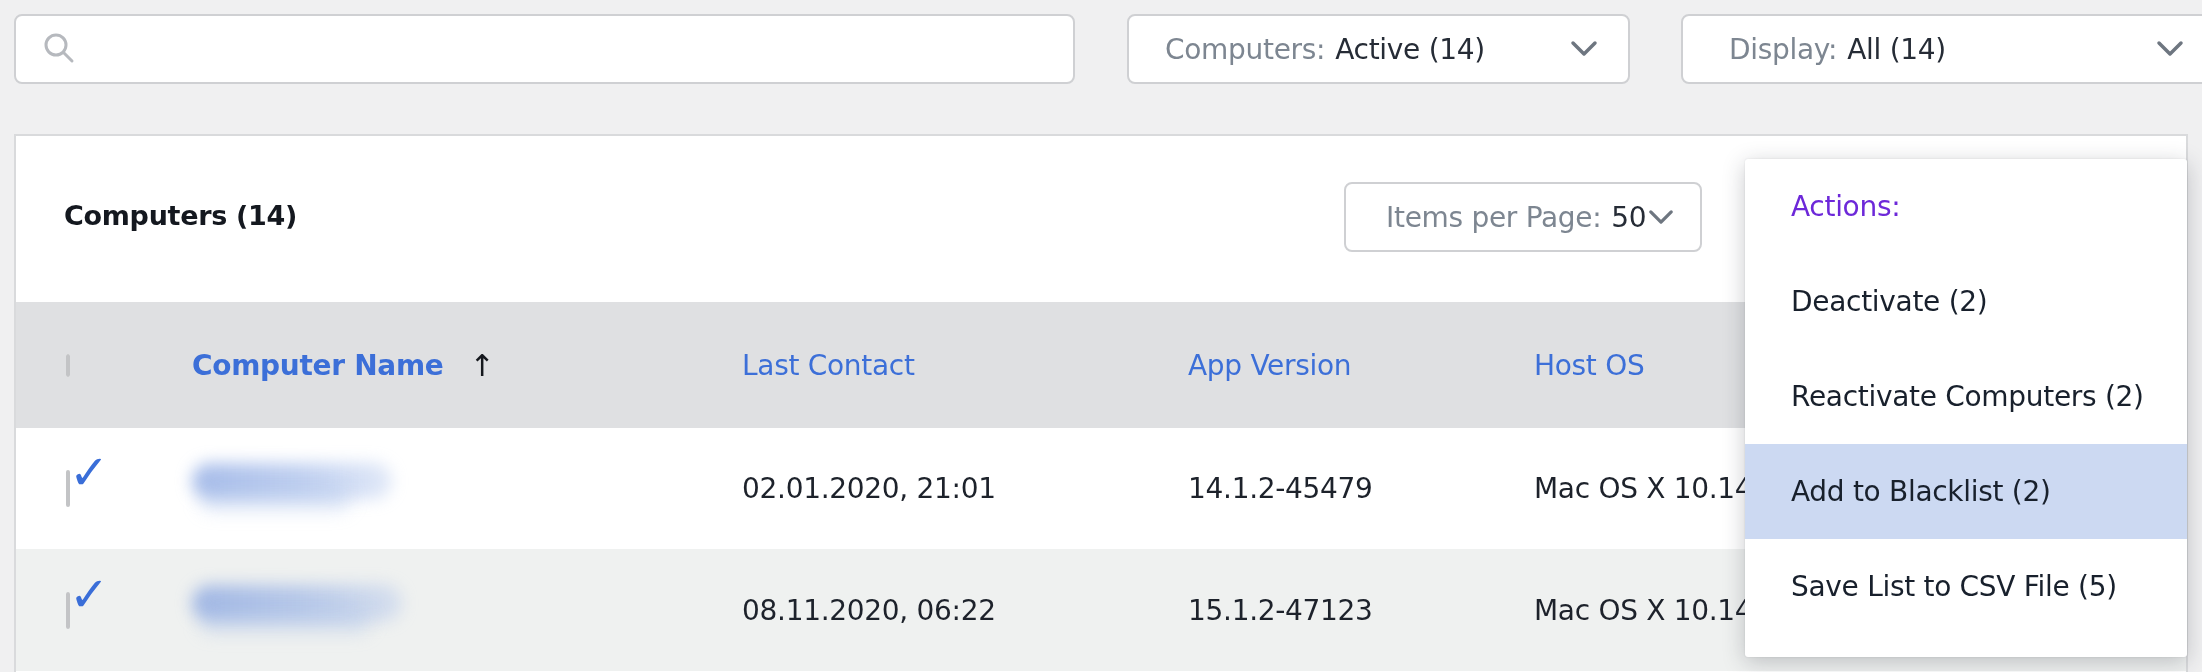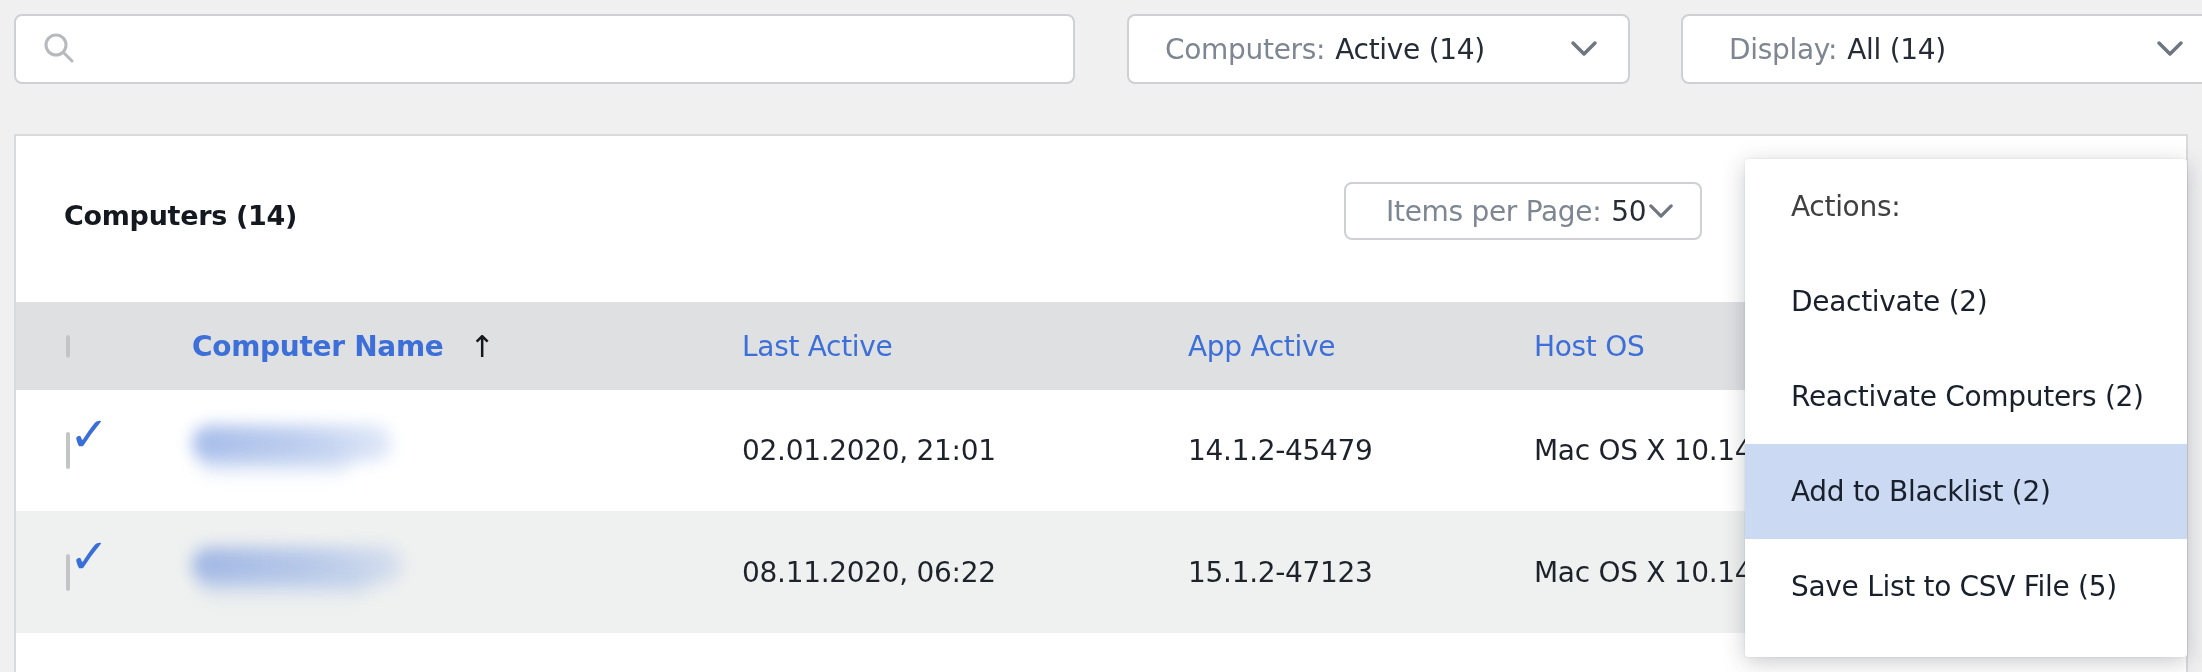--- a/index.html
+++ b/index.html
@@ -38,34 +38,34 @@
   
   .panel {
     position:absolute; left:14px; top:134px; width:2174px; height:538px;
     background:#fff; border:2px solid #d9dadc; border-bottom:none;
   }
   .panel-title {
     position:absolute; left:48px; top:64px;
     font-size:27px; font-weight:bold; color:#14181f;
   }
   .items-per-page {
-    position:absolute; left:1328px; top:46px; width:358px; height:58px;
+    position:absolute; left:1328px; top:46px; width:358px; height:70px;
     background:#fff; border:2px solid #cfd0d3; border-radius:8px;
     display:flex; align-items:center; justify-content:space-between;
     padding:0 26px 0 40px; font-size:28px;
   }
 
   
   .table { position:absolute; left:0; top:166px; width:100%; }
   .tr {
     display:grid;
     grid-template-columns:126px 550px 446px 346px 1fr;
     padding-left:50px; align-items:center;
   }
-  .thead { height:88px; background:#dfe0e2; }
+  .thead { height:126px; background:#dfe0e2; }
   .th { font-size:28px; color:#3c6fd8; }
   .th-name { font-weight:bold; display:flex; align-items:center; }
   .sort-arrow { color:#15181d; font-weight:normal; font-size:30px; margin-left:26px; }
   .row { height:121px; background:#fff; font-size:28px; }
   .row.alt { height:122px; background:#eff1f0; }
 
   .checkbox {
     width:32px; height:32px; background:#fff; border:2px solid #c3c4c6;
     border-radius:7px; position:relative;
   }
@@ -90,21 +90,21 @@
   .actions-menu {
     position:absolute; left:1745px; top:159px; width:442px;
     padding-bottom:23px; background:#fff; border-radius:3px;
     box-shadow:0 5px 22px rgba(40,45,55,0.25), 0 0 2px rgba(40,45,55,0.12);
     z-index:20;
   }
   .menu-item {
     height:95px; display:flex; align-items:center; padding-left:46px;
     font-size:28px; color:#18202c; cursor:default; white-space:nowrap;
   }
-  .menu-header { color:#404040; }
+  .menu-header { color:#6d28d9; }
   .menu-item.highlighted { background:#ccd9f2; }
 
   .chev { flex:none; display:block; }
 </style>
 </head>
 <body>
 
 <div class="search-box">
   <span>
     <svg width="36" height="36" viewBox="0 0 36 36" fill="none">
@@ -155,22 +155,22 @@
   <div class="table">
 
     <div class="tr thead">
       <div>
         <span class="checkbox"></span>
       </div>
       <div class="th th-name">
         <span>Computer Name</span>
         <span class="sort-arrow">↑</span>
       </div>
-      <div class="th">Last Active</div>
-      <div class="th">App Active</div>
+      <div class="th">Last Contact</div>
+      <div class="th">App Version</div>
       <div class="th">Host OS</div>
     </div>
 
     <div class="tr row">
       <div>
         <span class="checkbox">
           <span class="checkmark">✓</span>
         </span>
       </div>
       <div>

